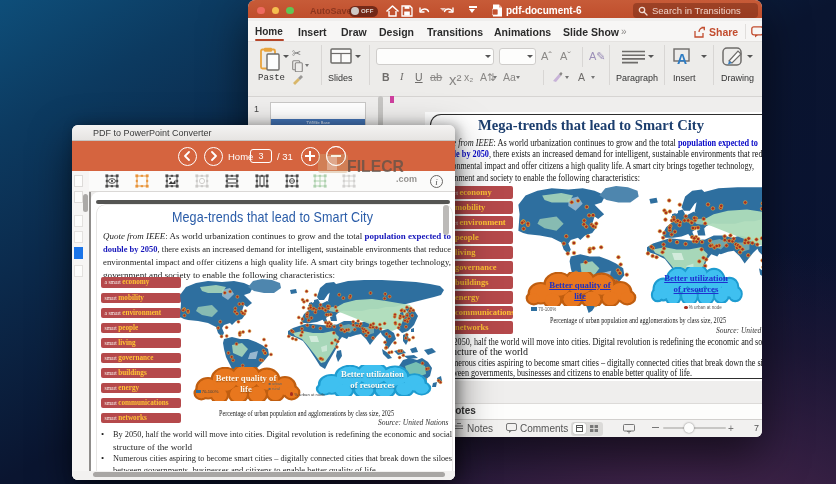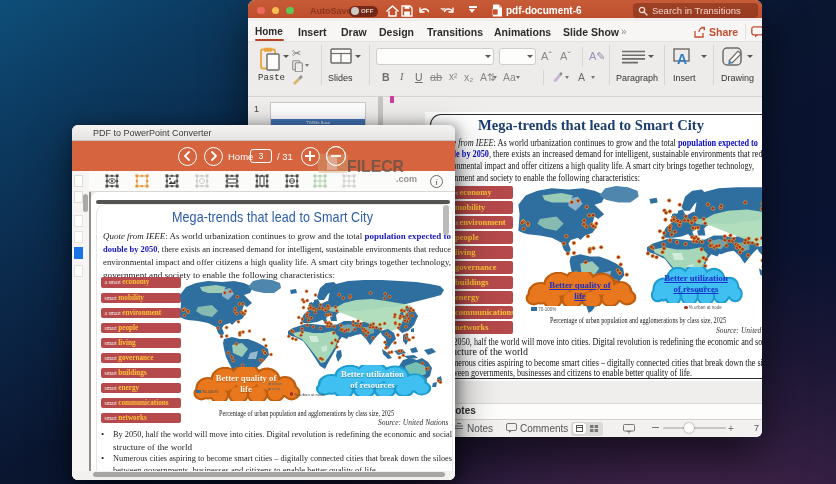--- a/index.html
+++ b/index.html
@@ -105,21 +105,21 @@
     <div class="abs" style="left:251px;top:48px;width:37px;height:17px;background:#FDFDFC;border:1px solid #CFCDCB;border-radius:3px;"></div>
     <div class="abs" style="left:279px;top:55px;width:0;height:0;border-left:3px solid transparent;border-right:3px solid transparent;border-top:3.5px solid #555;"></div>
     <div class="abs" style="left:293px;top:50px;font-size:11px;color:#8A8886;">Aˆ</div>
     <div class="abs" style="left:312px;top:50px;font-size:11px;color:#8A8886;">Aˇ</div>
     <div class="abs" style="left:334px;top:47px;width:1px;height:20px;background:#D8D6D4;"></div>
     <div class="abs" style="left:341px;top:50px;font-size:11px;color:#9C8FB8;">A✎</div>
     <div class="abs" style="left:134px;top:71px;font-size:10.5px;font-weight:700;color:#6E6C6A">B</div>
     <div class="abs" style="left:152px;top:71px;font-size:10.5px;font-style:italic;font-family:'Liberation Serif',serif;color:#6E6C6A">I</div>
     <div class="abs" style="left:167px;top:71px;font-size:10.5px;text-decoration:underline;color:#6E6C6A">U</div>
     <div class="abs" style="left:182px;top:71px;font-size:11px;text-decoration:line-through;color:#8A8886">ab</div>
-    <div class="abs" style="left:201px;top:71px;font-size:10px;color:#8A8886">x²</div>
+    <div class="abs" style="left:201px;top:71px;font-size:15px;color:#8A8886">x²</div>
     <div class="abs" style="left:216px;top:71px;font-size:10.5px;color:#8A8886">x₂</div>
     <div class="abs" style="left:232px;top:71px;font-size:10.5px;color:#8A8886">A⇅</div>
     <div class="abs" style="left:255px;top:71px;font-size:10.5px;color:#8A8886">Aa</div>
     <div class="abs" style="left:245px;top:76px;width:0;height:0;border-left:2.7px solid transparent;border-right:2.7px solid transparent;border-top:3px solid #777;"></div>
     <div class="abs" style="left:268px;top:76px;width:0;height:0;border-left:2.7px solid transparent;border-right:2.7px solid transparent;border-top:3px solid #777;"></div>
     <div class="abs" style="left:295px;top:70px;width:1px;height:15px;background:#D8D6D4;"></div>
     <svg class="abs" style="left:303px;top:71px" width="12" height="12" viewBox="0 0 12 12">
       <path d="M2,10 L8,3 L10,5 L5,11 Z" fill="#C8B3D8"></path>
       <path d="M8,3 L10,1 L11.5,2.5 L10,5 Z" fill="#8A8886"></path>
     </svg>

